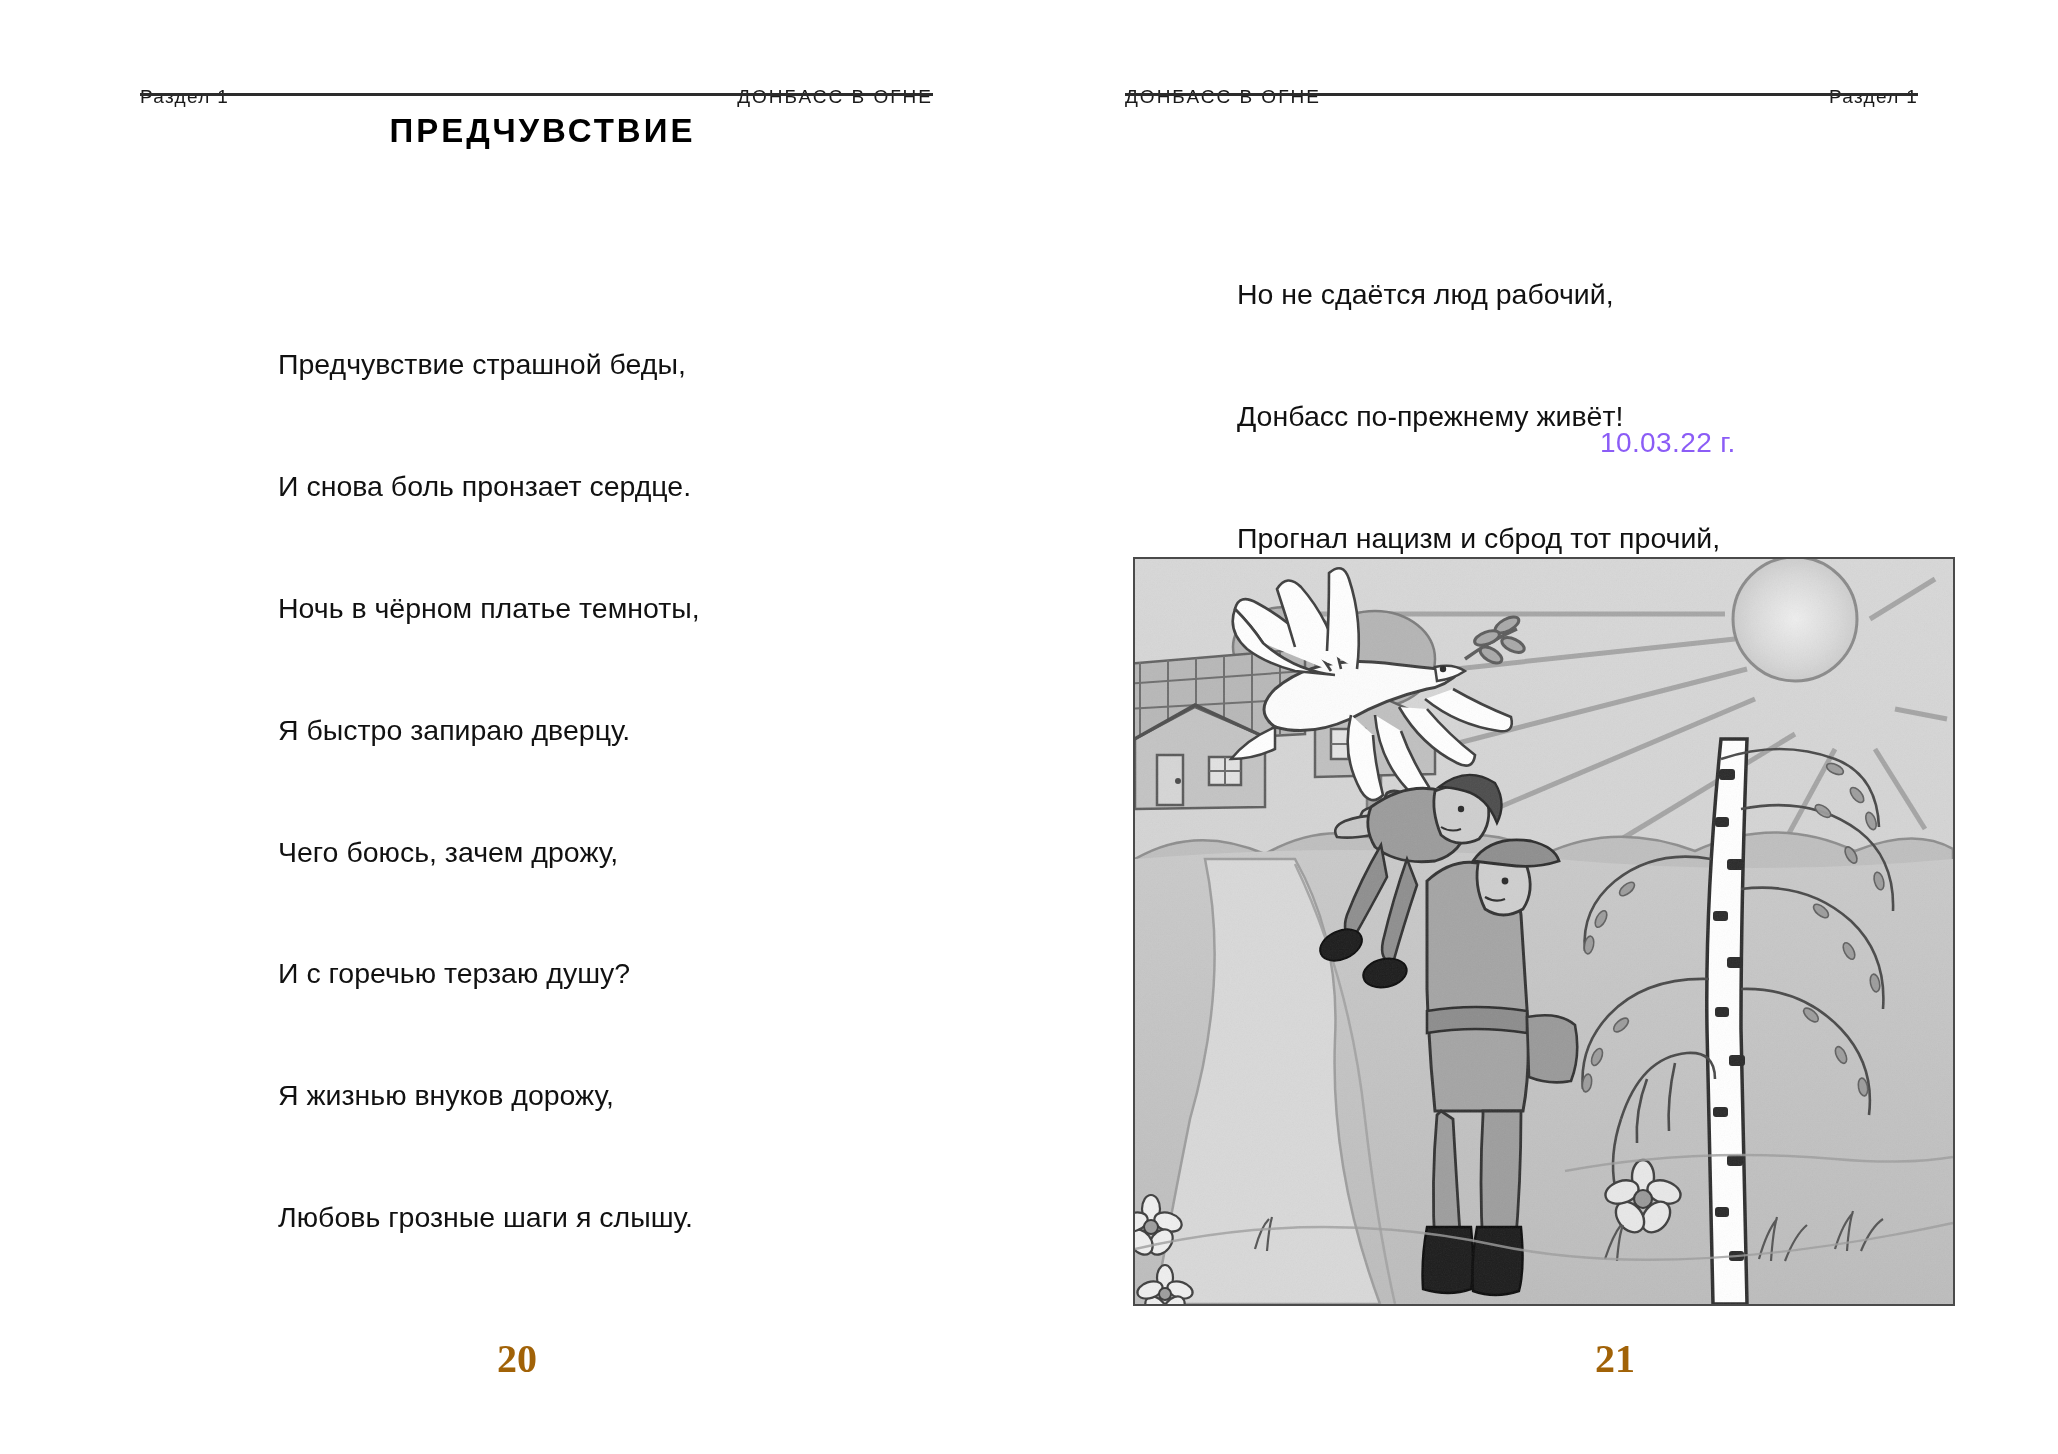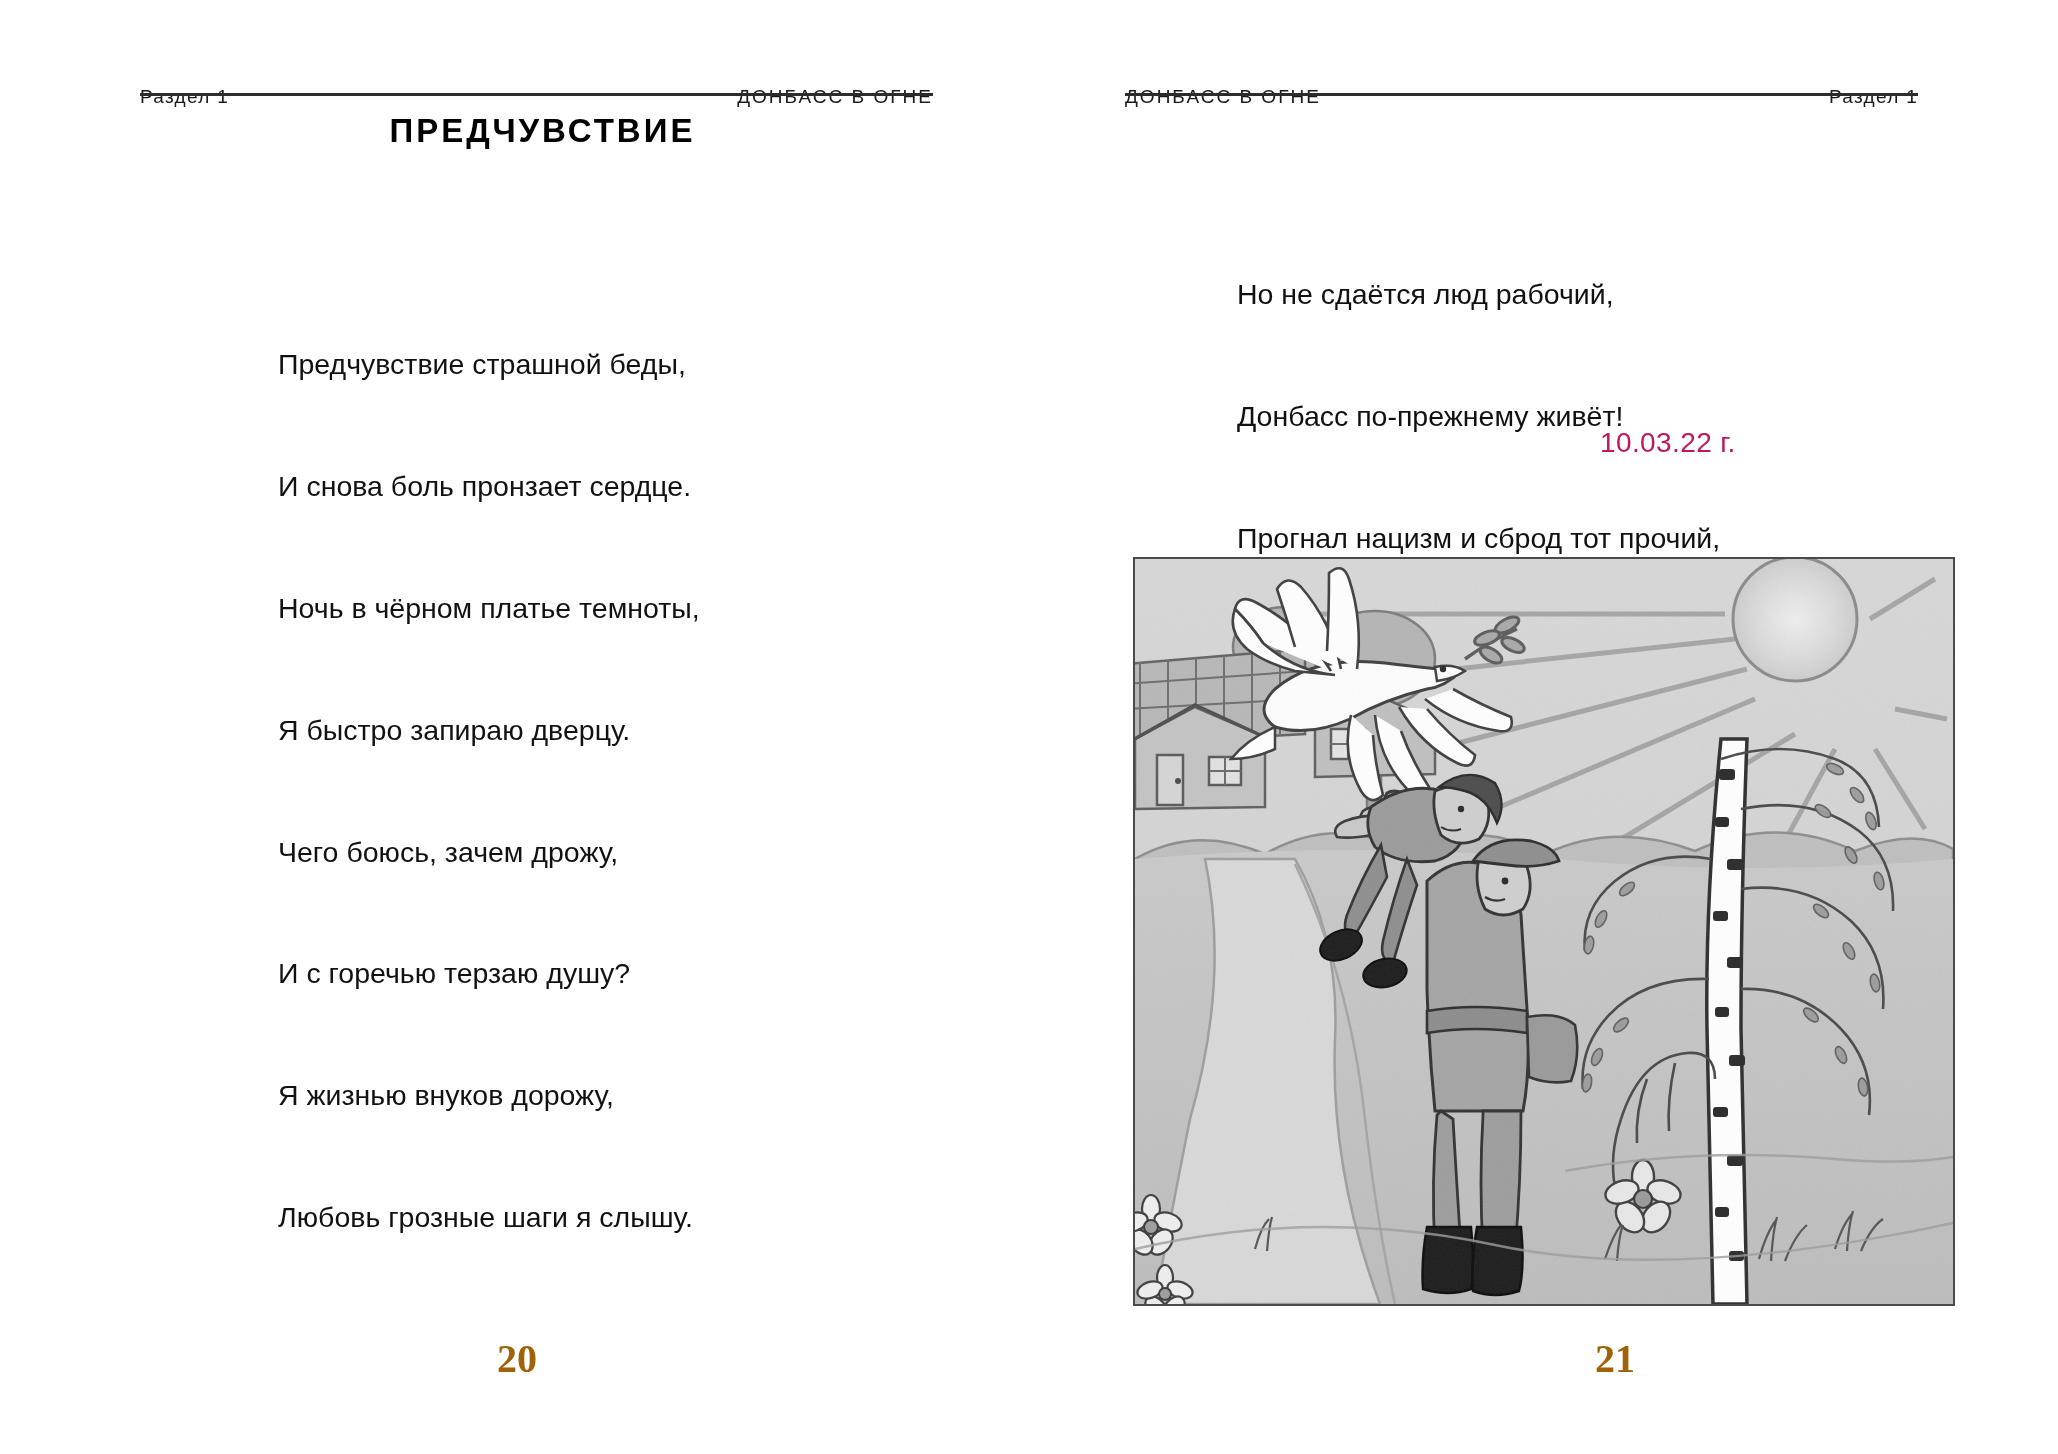--- a/index.html
+++ b/index.html
@@ -103,21 +103,21 @@
   .stanza + .stanza { margin-top: 40.6px; }
   .verse-line { display: block; }
 
   
   .poem-date {
     position: absolute;
     top: 427px;
     left: 1600px;
     font-size: 28px;
     letter-spacing: 0.4px;
-    color: #be185d;
+    color: #8b5cf6;
   }
 
   
   .folio {
     position: absolute;
     bottom: 72px;
     font-family: "Liberation Serif", serif;
     font-size: 40px;
     font-weight: bold;
     color: #a16207;

